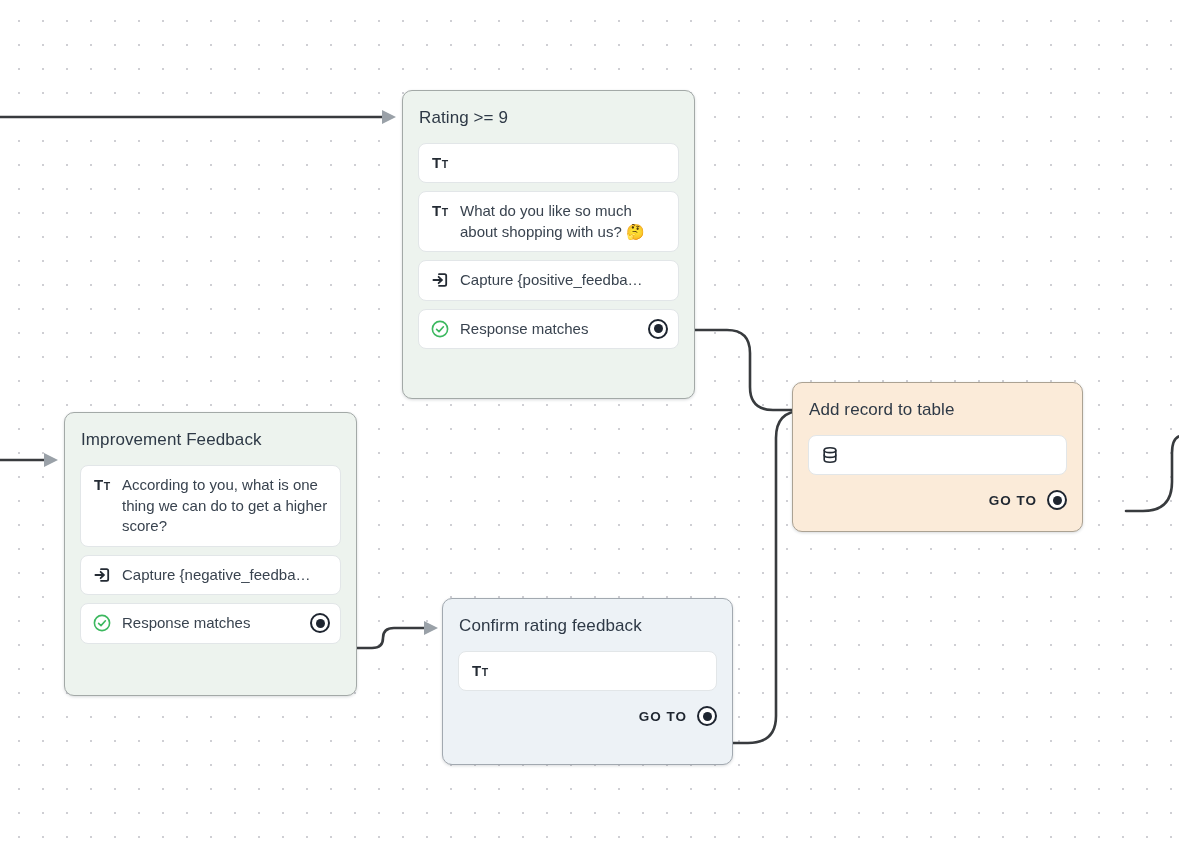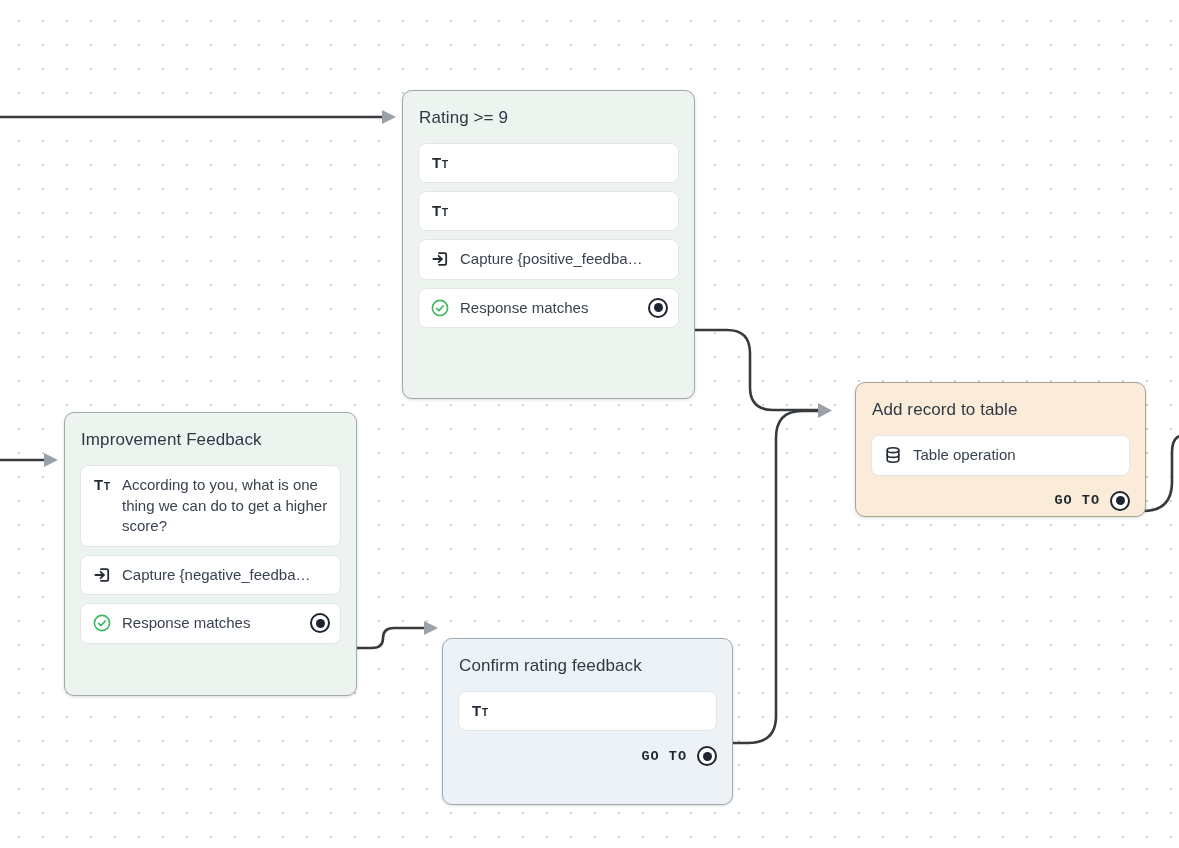--- a/index.html
+++ b/index.html
@@ -36,22 +36,22 @@
     border: 1px solid #a0a6a7;
     box-shadow: 0 1px 3px rgba(40,50,60,0.18);
     padding: 14px 15px;
   }
   .node.green  { background: #edf3ee; border-color: #a3a9a7; }
   .node.blue   { background: #edf2f6; border-color: #a2a9b0; }
   .node.orange { background: #fbebd9; border-color: #aba293; }
 
   #node-rating      { left: 402px; top:  90px; width: 293px; height: 309px; }
   #node-improvement { left:  64px; top: 412px; width: 293px; height: 284px; }
-  #node-confirm     { left: 442px; top: 598px; width: 291px; height: 167px; margin-top: 40px; }
-  #node-add         { left: 855px; top: 382px; width: 291px; height: 135px; }
+  #node-confirm     { left: 442px; top: 598px; width: 291px; height: 167px; }
+  #node-add         { left: 792px; top: 382px; width: 291px; height: 150px; }
 
   .node-title {
     font-size: 17px;
     line-height: 22px;
     color: #2e3946;
     margin: 2px 1px 14px 1px;
     letter-spacing: 0.1px;
   }
   .items { display: flex; flex-direction: column; gap: 8px; }
   .item {
@@ -98,21 +98,21 @@
 
   .goto-row {
     display: flex;
     justify-content: flex-end;
     align-items: center;
     gap: 10px;
     margin-top: 15px;
     padding-right: 0px;
   }
   .goto-label {
-    font-family: Liberation Mono, monospace;
+    font-family: Liberation Sans, sans-serif;
     font-size: 13.5px;
     font-weight: 700;
     color: #1f2630;
     letter-spacing: 1px;
   }
 </style>
 </head>
 <body>
 
 <div class="canvas">
@@ -143,20 +143,21 @@
         <span class="icon tt-icon">
             <span class="big">T</span>
             <span class="small">T</span>
           </span>
       </div>
       <div class="item">
         <span class="icon tt-icon">
             <span class="big">T</span>
             <span class="small">T</span>
           </span>
+        <span class="item-label">What do you like so much about shopping with us? 🤔</span>
       </div>
       <div class="item center">
         <span class="icon">
           <svg class="svg-icon" viewBox="0 0 20 20" fill="none" stroke="#242b34" stroke-width="1.8" stroke-linecap="round" stroke-linejoin="round">
             <path d="M9 4.2 H14.6 A1.6 1.6 0 0 1 16.2 5.8 V14.2 A1.6 1.6 0 0 1 14.6 15.8 H9"></path>
             <path d="M3.4 10 H11.6"></path>
             <path d="M8.6 6.8 L11.8 10 L8.6 13.2"></path>
           </svg>
         </span>
         <span class="item-label">Capture {positive_feedba…</span>
@@ -227,21 +228,20 @@
     <div class="node-title">Add record to table</div>
     <div class="items">
       <div class="item center">
         <span class="icon">
           <svg class="svg-icon" viewBox="0 0 20 20" fill="none" stroke="#242b34" stroke-width="1.6" stroke-linecap="round" stroke-linejoin="round">
             <ellipse cx="10" cy="5.2" rx="5.8" ry="2.4"></ellipse>
             <path d="M4.2 5.2 V14.8 C4.2 16.1 6.8 17.2 10 17.2 C13.2 17.2 15.8 16.1 15.8 14.8 V5.2"></path>
             <path d="M4.2 10 C4.2 11.3 6.8 12.4 10 12.4 C13.2 12.4 15.8 11.3 15.8 10"></path>
           </svg>
         </span>
-        <span class="item-label">Table operation</span>
       </div>
     </div>
     <div class="goto-row">
       <span class="goto-label">GO TO</span>
       <span class="port"></span>
     </div>
   </div>
 
 </div>
 

